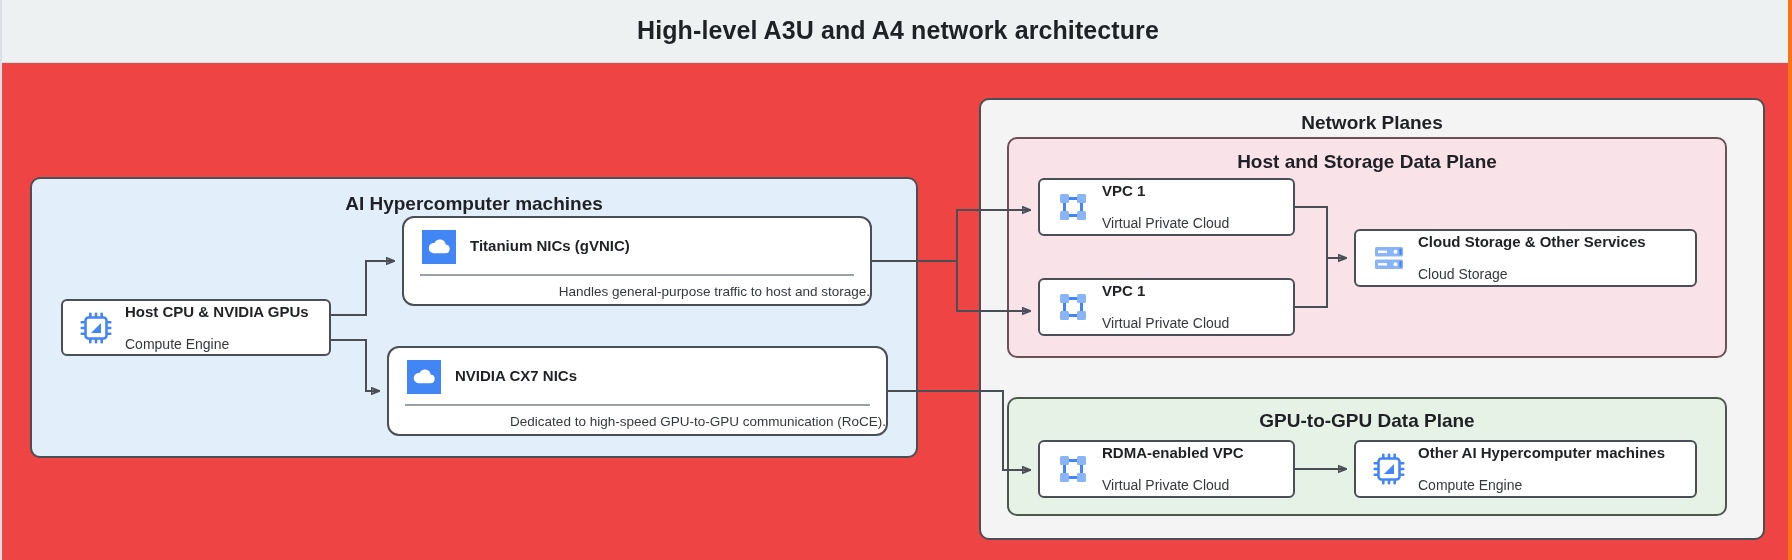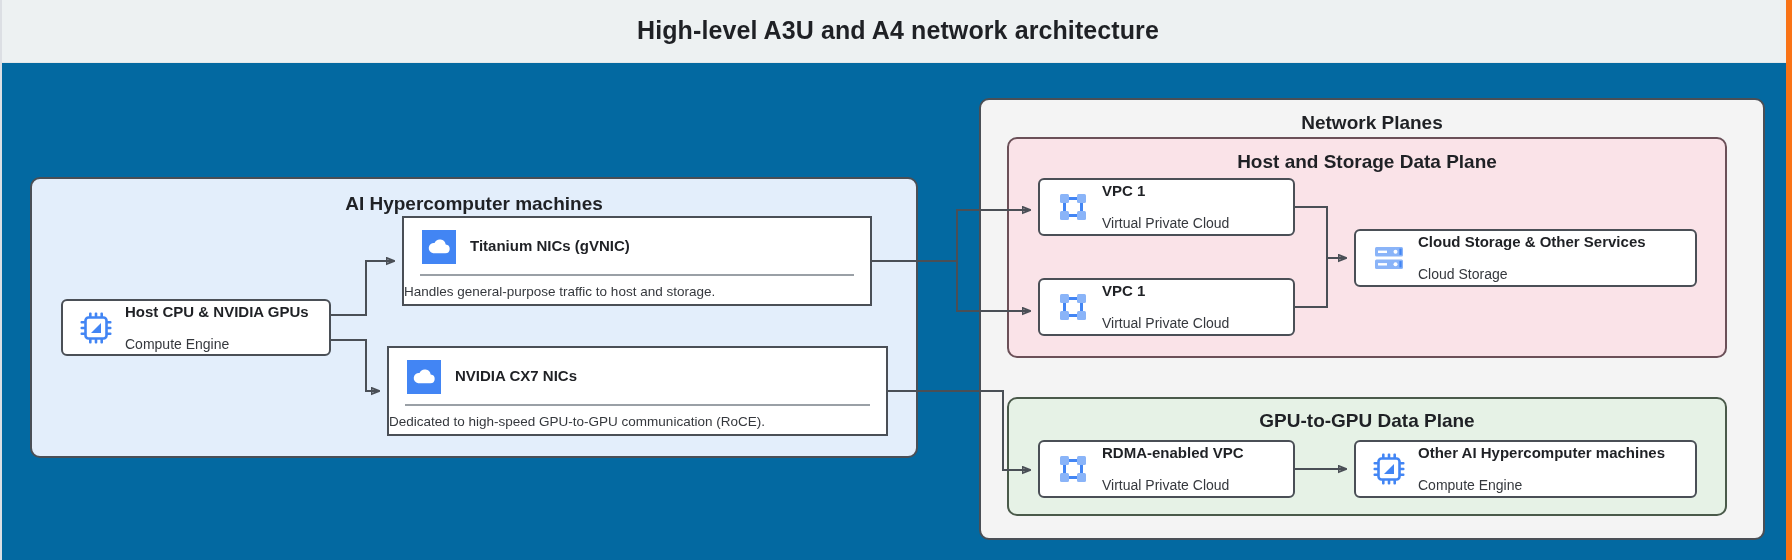--- a/index.html
+++ b/index.html
@@ -8,25 +8,25 @@
     background: #ffffff;
   }
   body {
     font-family: "Liberation Sans", sans-serif;
     -webkit-font-smoothing: antialiased;
   }
   #page {
     position: relative;
     width: 1792px;
     height: 560px;
-    background: #0369a1;
+    background: #ef4444;
     overflow: hidden;
     box-sizing: border-box;
     border-left: 2px solid #dcdfe4;
-    border-right: 6px solid #f97316;
+    border-right: 4px solid #f97316;
   }
   
   #header {
     position: absolute;
     left: 0; top: 0;
     width: 1792px;
     height: 63px;
     background: #edf1f2;
     border-bottom: 1px solid #e3e7e9;
     box-sizing: border-box;
@@ -92,21 +92,21 @@
     line-height: 19px;
     margin-top: 14px;
     white-space: nowrap;
   }
   
   .nicbox {
     position: absolute;
     box-sizing: border-box;
     background: #ffffff;
     border: 2px solid #4a4f56;
-    border-radius: 0;
+    border-radius: 12px;
   }
   .nicbox-icon {
     position: absolute;
     left: 18px;
     top: 12px;
     width: 34px;
     height: 34px;
   }
   .nicbox-title {
     position: absolute;
@@ -120,21 +120,21 @@
   .nicbox-divider {
     position: absolute;
     left: 16px;
     right: 16px;
     height: 2px;
     background: #9aa0a6;
   }
   .nicbox-caption {
     position: absolute;
     left: 0; right: 0;
-    text-align: left;
+    text-align: right;
     font-size: 13.5px;
     color: #35383d;
     white-space: nowrap;
   }
   
   #wires {
     position: absolute;
     left: 0; top: 0;
     width: 1792px;
     height: 560px;

